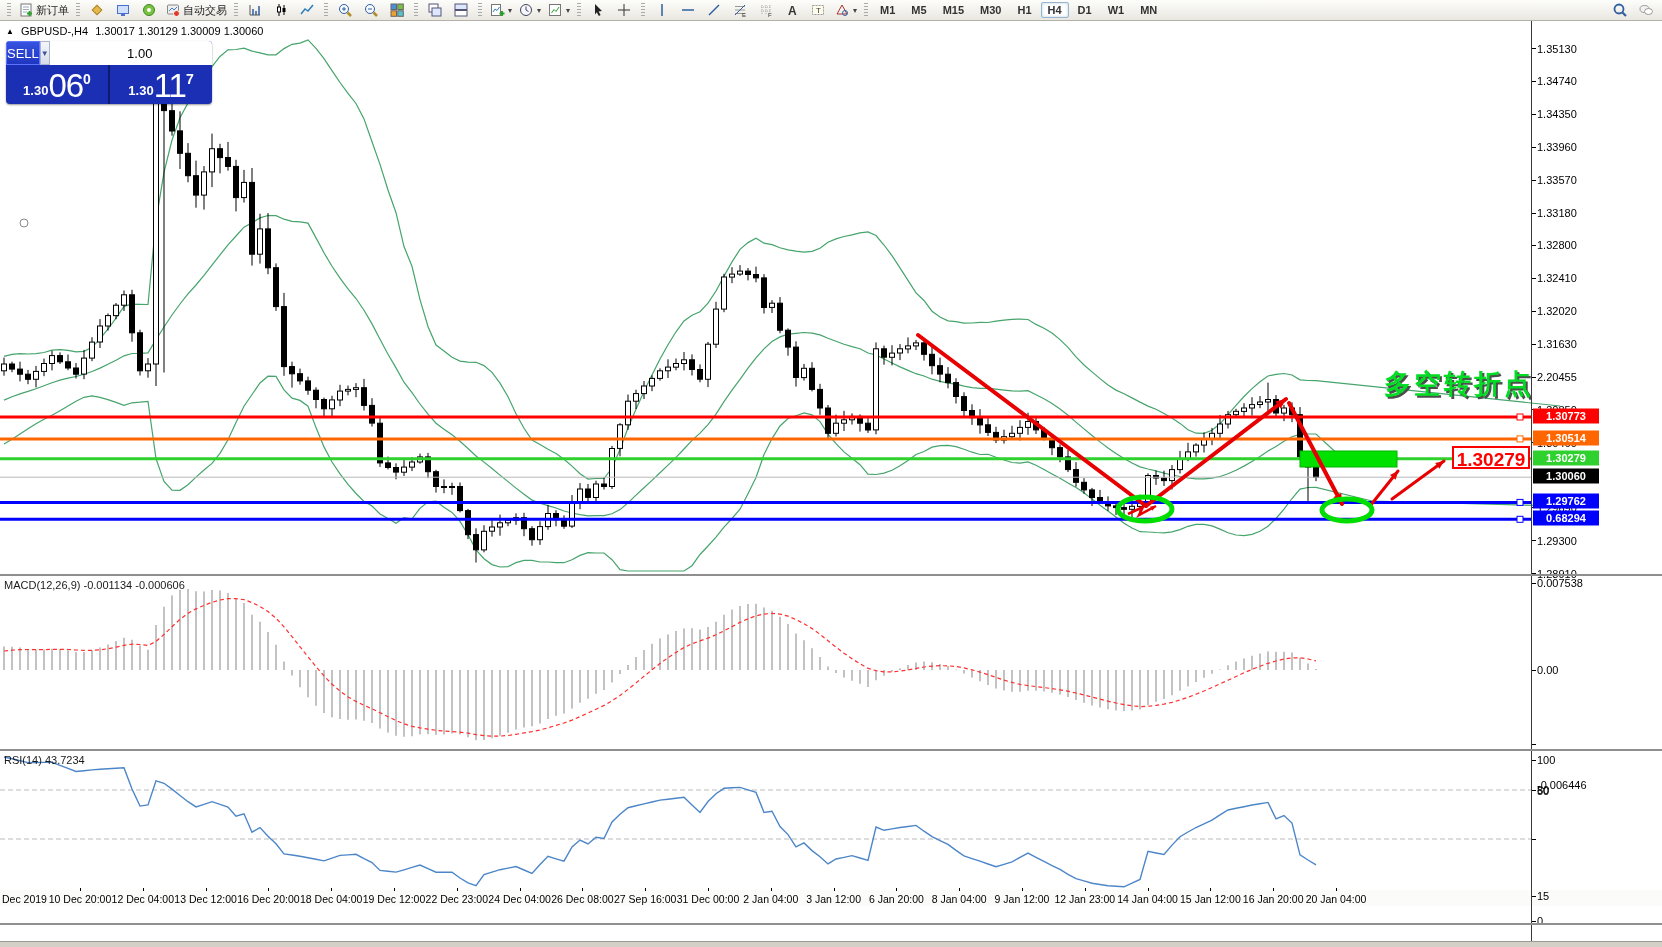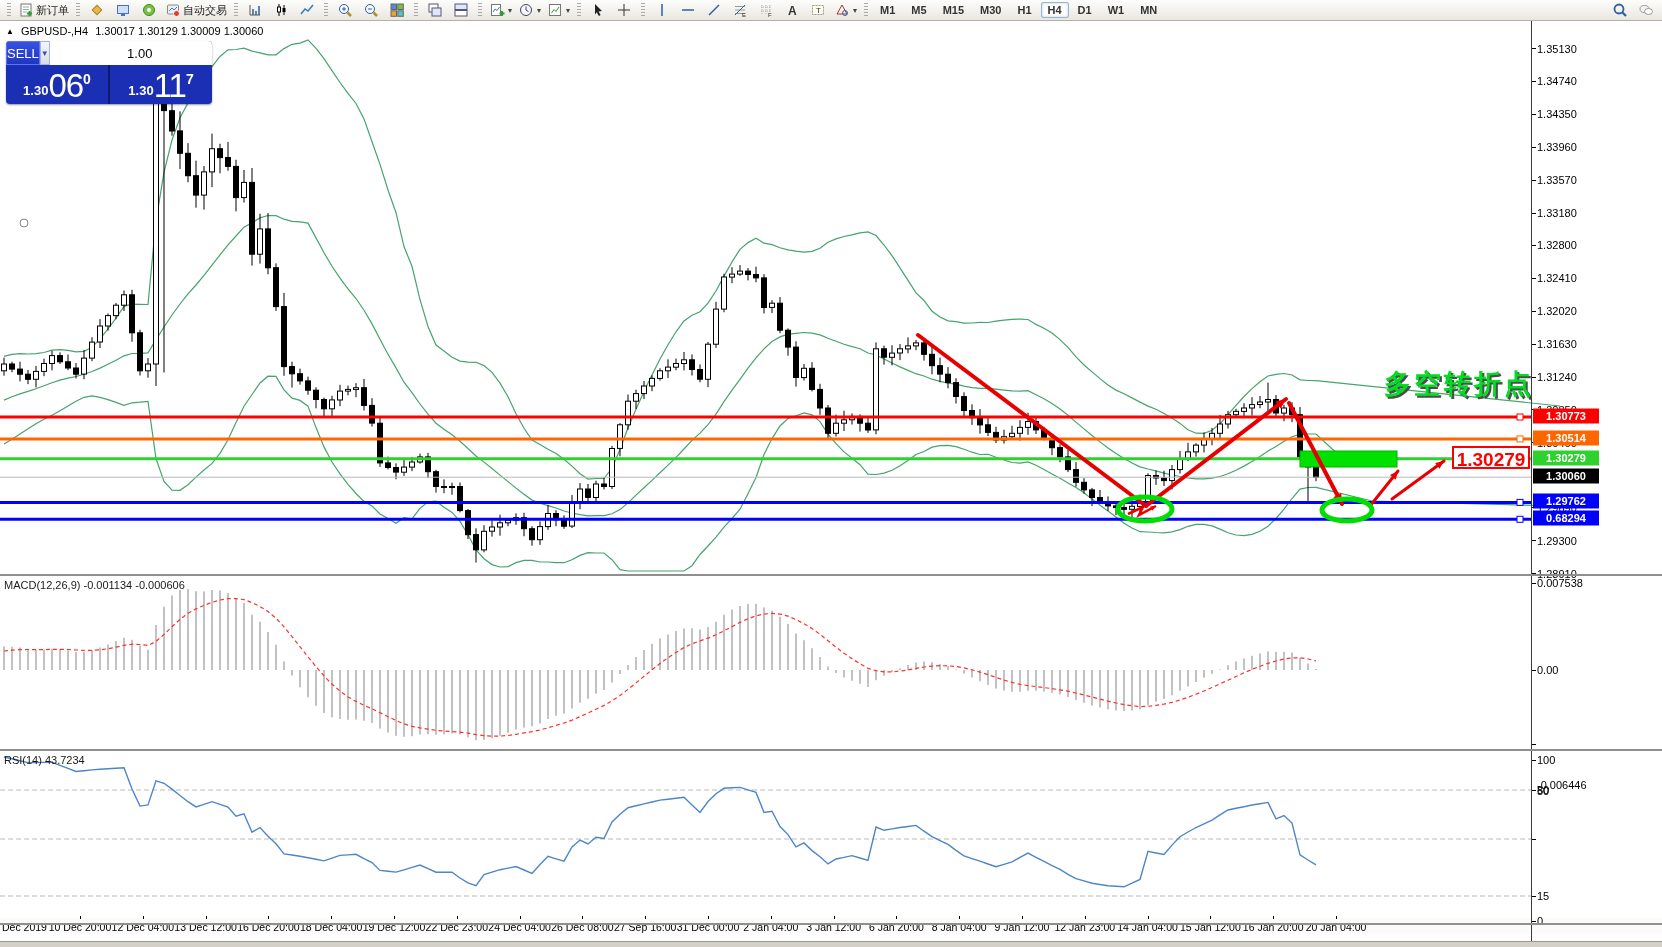--- a/index.html
+++ b/index.html
@@ -33,21 +33,21 @@
   .vborder{position:absolute;left:1531px;top:21px;width:1px;height:920px;background:#3a3a3a;z-index:20;}
   .hsep{position:absolute;left:0;width:1662px;height:2px;background:#8f8f8f;z-index:21;}
   svg.panel{position:absolute;left:0;z-index:5;}
   .axlab{position:absolute;left:1537px;font-size:11px;color:#000;transform:translateY(-50%);white-space:nowrap;z-index:8;}
   .axbox{position:absolute;left:1533px;width:66px;height:15px;line-height:15px;color:#fff;font-size:11px;font-weight:bold;text-align:center;transform:translateY(-50%);z-index:12;}
   .tick{position:absolute;left:1531px;width:5px;height:1px;background:#000;z-index:9;}
   #macd-label,#rsi-label{position:absolute;left:4px;font-size:11px;color:#1a1a1a;z-index:8;}
   #macd-label{top:579px;}
   #rsi-label{top:754px;}
   
-  #time-axis{position:absolute;left:0;top:918px;width:1662px;height:16px;background:#fbfbf9;z-index:6;}
+  #time-axis{position:absolute;left:0;top:890px;width:1662px;height:16px;background:#fbfbf9;z-index:6;}
   .tlab{position:absolute;top:3px;font-size:10.5px;color:#000;transform:translateX(-50%);white-space:nowrap;}
   .tlab.first{transform:none;}
   .ttick{position:absolute;top:-2px;width:1px;height:3px;background:#000;}
   #bottom-strip{position:absolute;left:0;top:941px;width:1662px;height:6px;background:#d4d0c8;border-top:1px solid #9b9b93;z-index:6;}
   
   #turning-text{position:absolute;left:1384px;top:366px;font-size:27px;font-weight:bold;color:#00dd22;text-shadow:2px 2px 0 #4d4d4d;letter-spacing:3px;z-index:15;white-space:nowrap;}
   #price-callout{position:absolute;left:1452px;top:446px;width:78px;height:23px;background:#fff;border:2px solid #f00;color:#f00;font-size:19px;font-weight:bold;text-align:center;line-height:23px;z-index:15;box-sizing:border-box;}
 </style>
 </head>
 <body>
@@ -851,21 +851,21 @@
       <div class="axlab" style="top: 213.196px;">1.33180</div>
       <div class="tick" style="top: 244.791px;"></div>
       <div class="axlab" style="top: 245.291px;">1.32800</div>
       <div class="tick" style="top: 277.73px;"></div>
       <div class="axlab" style="top: 278.23px;">1.32410</div>
       <div class="tick" style="top: 310.669px;"></div>
       <div class="axlab" style="top: 311.169px;">1.32020</div>
       <div class="tick" style="top: 343.608px;"></div>
       <div class="axlab" style="top: 344.108px;">1.31630</div>
       <div class="tick" style="top: 376.547px;"></div>
-      <div class="axlab" style="top: 377.047px;">1.31240</div>
+      <div class="axlab" style="top: 377.047px;">2.20455</div>
       <div class="tick" style="top: 409.486px;"></div>
       <div class="axlab" style="top: 409.986px;">1.30850</div>
       <div class="tick" style="top: 442.426px;"></div>
       <div class="axlab" style="top: 442.926px;">1.30460</div>
       <div class="tick" style="top: 507.459px;"></div>
       <div class="axlab" style="top: 507.959px;">1.29690</div>
       <div class="tick" style="top: 540.399px;"></div>
       <div class="axlab" style="top: 540.899px;">1.29300</div>
       <div class="tick" style="top: 573.338px;"></div>
       <div class="axlab" style="top: 573.838px;">1.28910</div>

